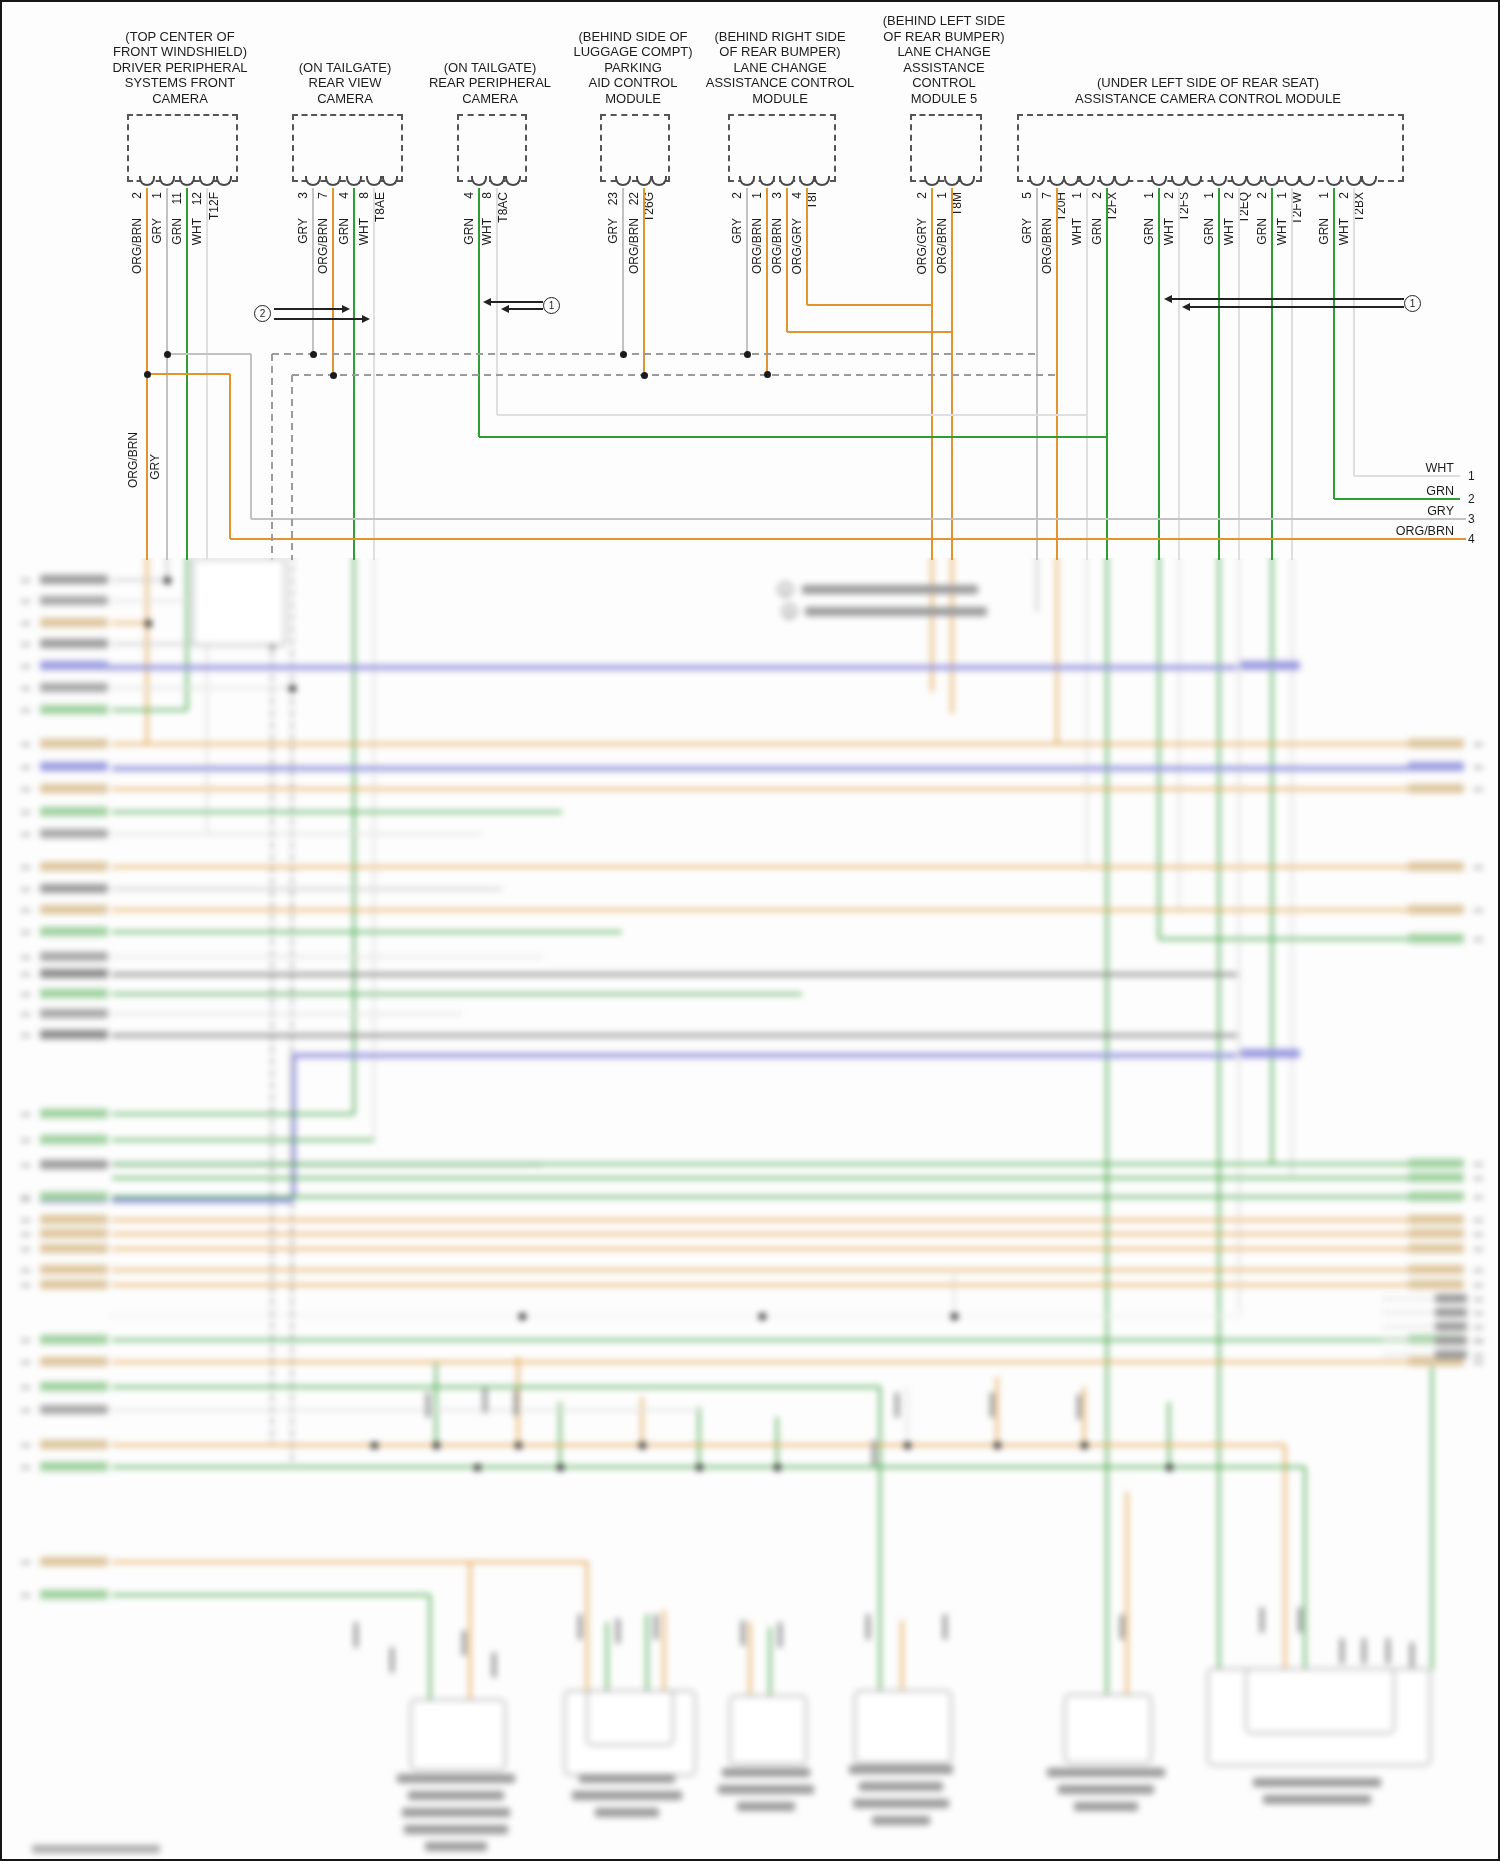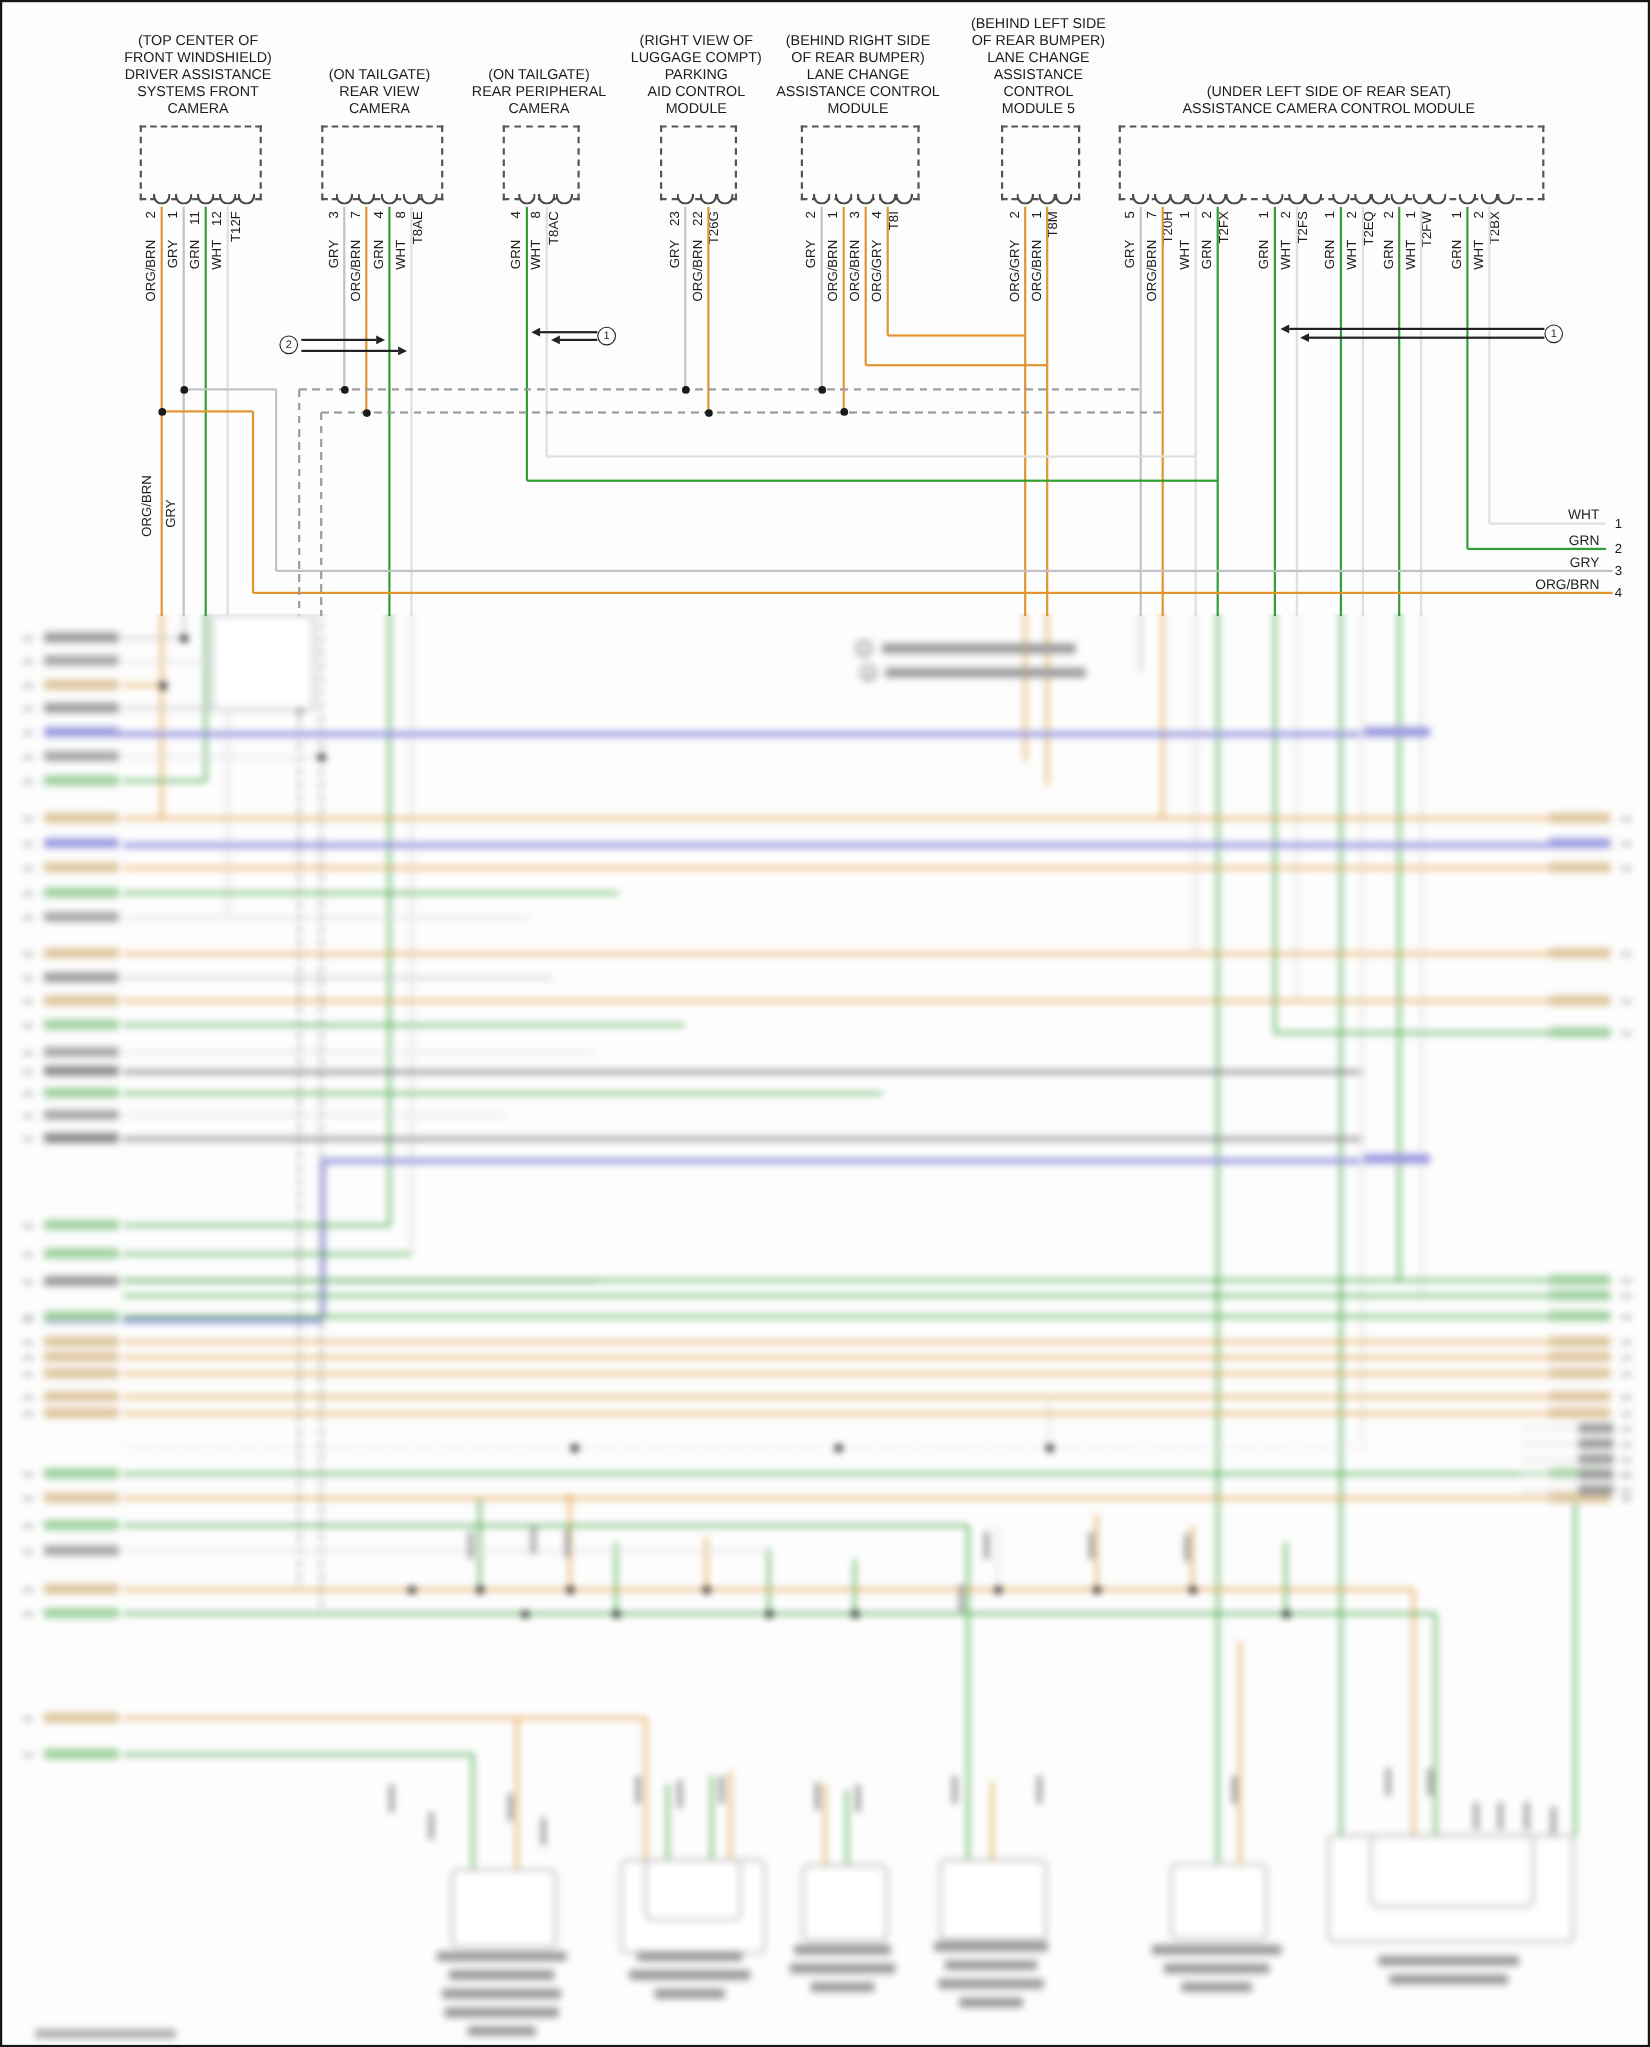--- a/index.html
+++ b/index.html
@@ -41,21 +41,21 @@
   <div class="rlab" style="left:1332px;top:482px;">GRN</div>
   <div class="rnum" style="left:1466px;top:490px;">2</div>
   <div class="rlab" style="left:1332px;top:502px;">GRY</div>
   <div class="rnum" style="left:1466px;top:510px;">3</div>
   <div class="rlab" style="left:1332px;top:522px;">ORG/BRN</div>
   <div class="rnum" style="left:1466px;top:530px;">4</div>
 
   <div id="sharp">
       <div class="mtitle" style="left:93px;top:26.5px;width:170px;">(TOP CENTER OF
 FRONT WINDSHIELD)
-DRIVER ASSISTANCE
+DRIVER PERIPHERAL
 SYSTEMS FRONT
 CAMERA</div>
       <div class="mbox" style="left:125px;top:112px;width:107px;height:64px;"></div>
       <div class="arc" style="left:137px;top:174px;"></div>
       <div class="vt" style="left:128px;top:190px;">2</div>
       <div class="vt" style="left:128px;top:216px;">ORG/BRN</div>
       <div class="arc" style="left:157px;top:174px;"></div>
       <div class="vt" style="left:148px;top:190px;">1</div>
       <div class="vt" style="left:148px;top:216px;">GRY</div>
       <div class="arc" style="left:177px;top:174px;"></div>
@@ -89,21 +89,21 @@
 CAMERA</div>
       <div class="mbox" style="left:455px;top:112px;width:66px;height:64px;"></div>
       <div class="arc" style="left:469px;top:174px;"></div>
       <div class="vt" style="left:460px;top:190px;">4</div>
       <div class="vt" style="left:460px;top:216px;">GRN</div>
       <div class="arc" style="left:487px;top:174px;"></div>
       <div class="vt" style="left:478px;top:190px;">8</div>
       <div class="vt" style="left:478px;top:216px;">WHT</div>
       <div class="arc" style="left:503px;top:174px;"></div>
       <div class="vt" style="left:494px;top:190px;">T8AC</div>
-      <div class="mtitle" style="left:551px;top:26.5px;width:160px;">(RIGHT VIEW OF
+      <div class="mtitle" style="left:551px;top:26.5px;width:160px;">(BEHIND SIDE OF
 LUGGAGE COMPT)
 PARKING
 AID CONTROL
 MODULE</div>
       <div class="mbox" style="left:598px;top:112px;width:66px;height:64px;"></div>
       <div class="arc" style="left:613px;top:174px;"></div>
       <div class="vt" style="left:604px;top:190px;">23</div>
       <div class="vt" style="left:604px;top:216px;">GRY</div>
       <div class="arc" style="left:634px;top:174px;"></div>
       <div class="vt" style="left:625px;top:190px;">22</div>

